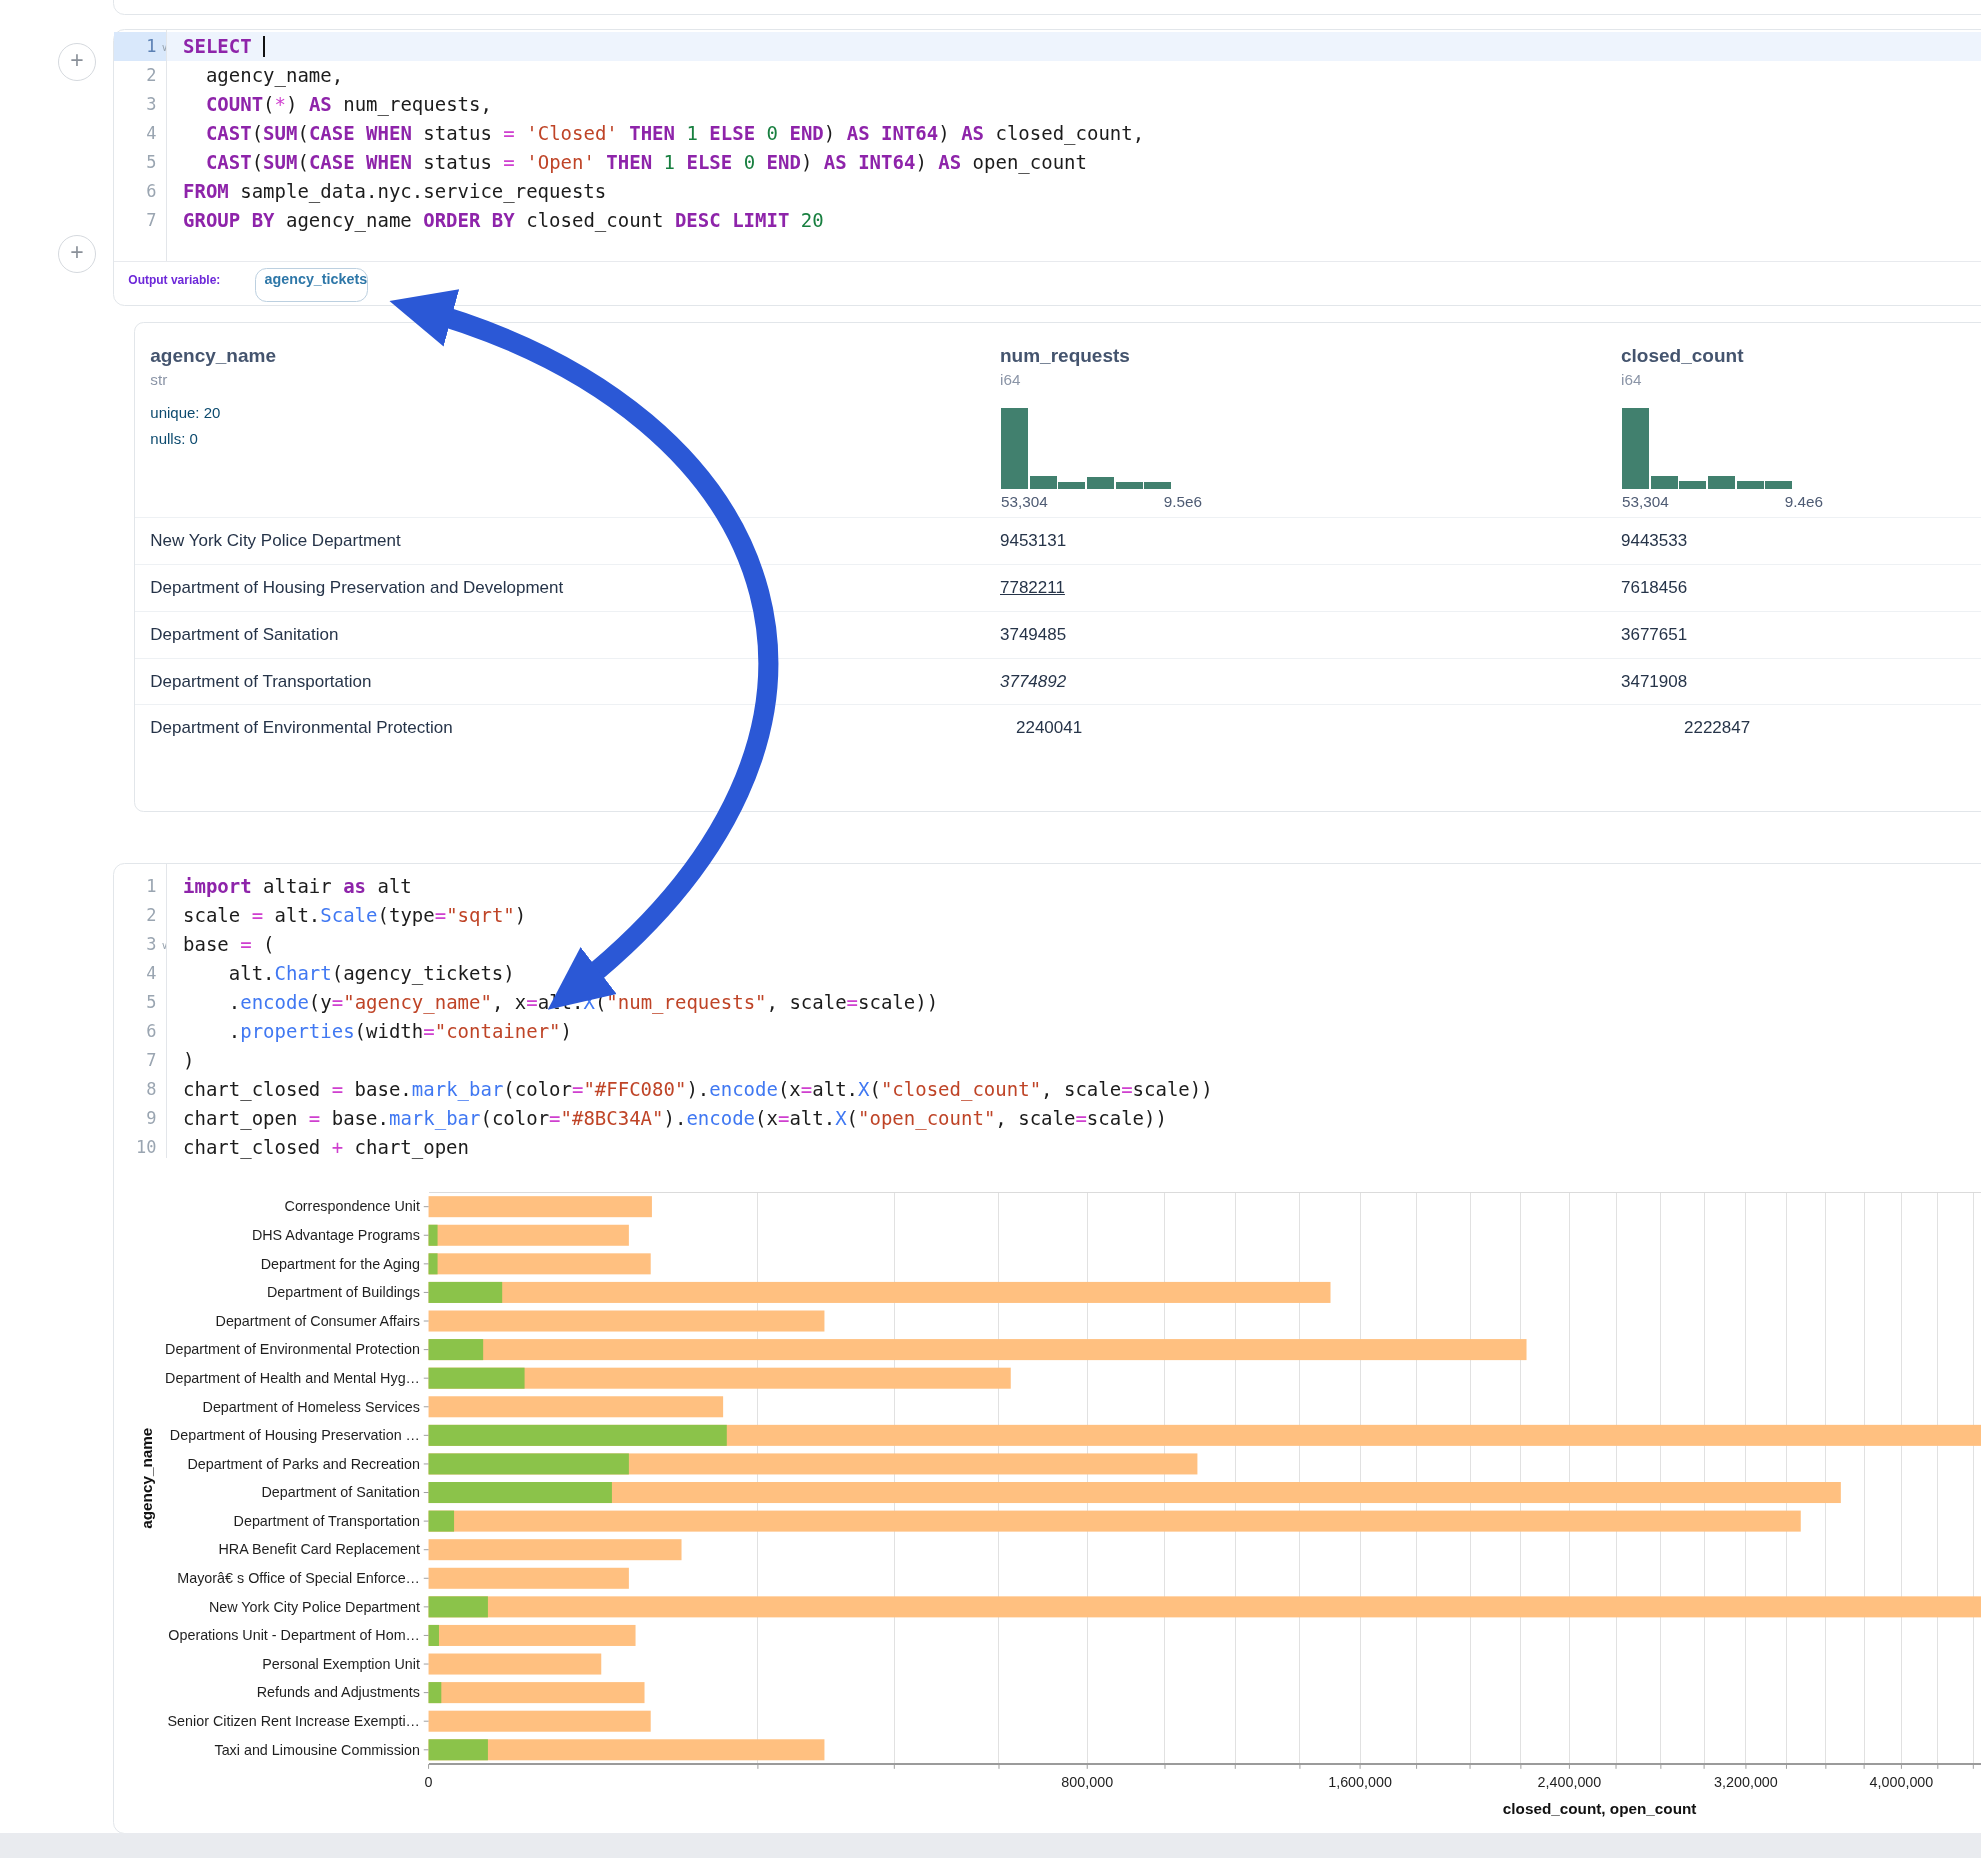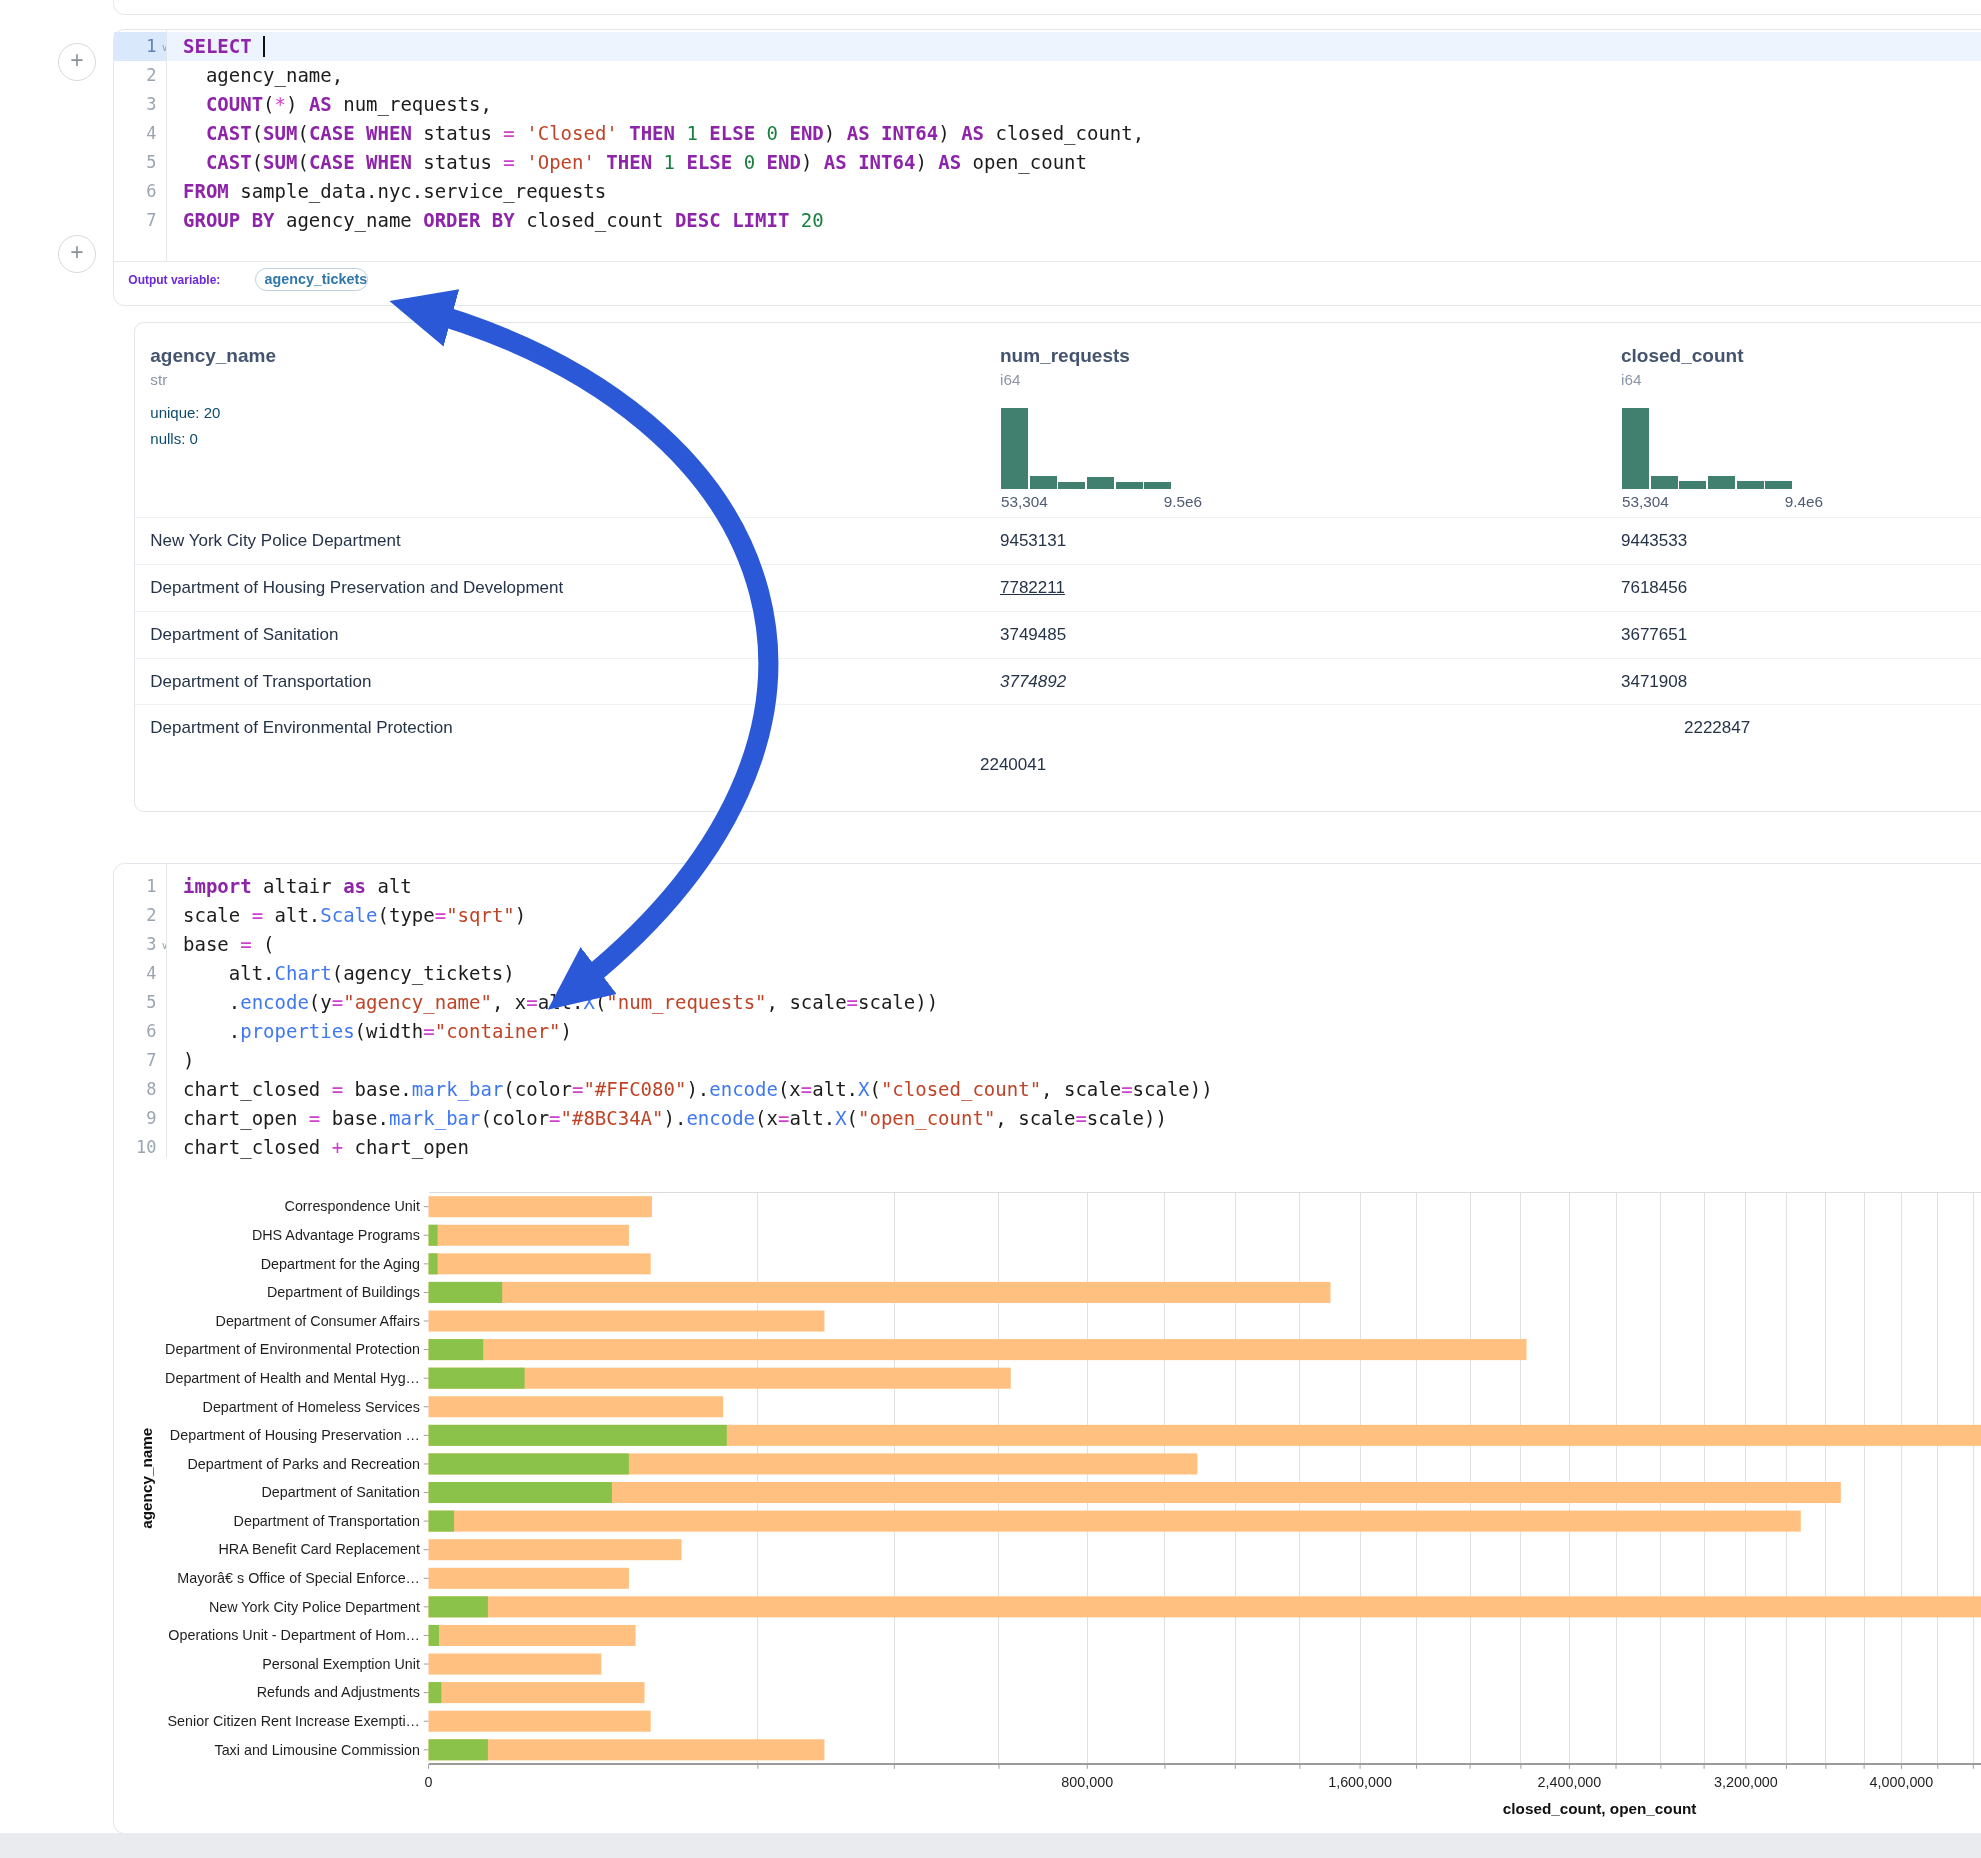--- a/index.html
+++ b/index.html
@@ -32,21 +32,21 @@
   .tk-fn{color:#4078f2;}
   .tk-str{color:#bf4427;}
   .tk-num{color:#177f3f;}
   .tk-op{color:#cf3fcf;}
   .tk-plain{color:#1c1c1c;}
   .cursor{display:inline-block;width:1.9px;height:21px;background:#111;vertical-align:-3.8px;}
   .cell-divider{position:absolute;left:0;right:0;height:1px;background:#e8eaee;}
   
   .output-row{position:absolute;left:0;right:0;top:231px;height:44px;}
   .output-label{position:absolute;left:14.3px;top:12.4px;font-size:12px;font-weight:bold;color:#6d28d9;}
-  .output-pill{position:absolute;left:141px;top:6.7px;width:113px;height:23px;box-sizing:border-box;
+  .output-pill{position:absolute;left:141px;top:6.7px;width:113px;height:34px;box-sizing:border-box;
     border:1px solid #bcd0e0;border-radius:11.5px;background:#fff;overflow:hidden;white-space:nowrap;
     font-size:14.3px;font-weight:bold;color:#2e77a8;line-height:21px;padding:0 8.6px;cursor:pointer;}
   
   .df-col-name{position:absolute;font-size:19px;font-weight:bold;color:#44546e;}
   .df-col-type{position:absolute;font-size:15.3px;color:#8b95a7;}
   .df-stat{position:absolute;font-size:15px;color:#0c4a6e;}
   .hist{position:absolute;width:191px;height:82px;}
   .hist .hbar{position:absolute;bottom:0;background:#41806e;}
   .hist-labels{position:absolute;width:201px;font-size:15.3px;color:#4e5b73;display:flex;justify-content:space-between;}
   .df-row{position:absolute;left:0;right:0;height:47px;border-top:1px solid #eef1f4;}
@@ -136,21 +136,21 @@
         <div class="df-cell" style="left: 865px;">3749485</div>
         <div class="df-cell" style="left: 1486px;">3677651</div>
       </div>
       <div class="df-row" style="top: 335px;">
         <div class="df-cell" style="left: 15.3px;">Department of Transportation</div>
         <div class="df-cell" style="left: 865px; font-style: italic;">3774892</div>
         <div class="df-cell" style="left: 1486px; text-align: right;">3471908</div>
       </div>
       <div class="df-row" style="top: 381px;">
         <div class="df-cell" style="left: 15.3px;">Department of Environmental Protection</div>
-        <div class="df-cell" style="left: 845px; margin-top: 37px;">2240041</div>
+        <div class="df-cell" style="left: 881px;">2240041</div>
         <div class="df-cell" style="left: 1549px;">2222847</div>
       </div>
     </div>
   <div class="df-footer">
     <svg class="search-icon" width="23" height="23" viewBox="0 0 24 24">
       <circle cx="10" cy="10" r="7" fill="none" stroke="#7c8aa0" stroke-width="2"></circle>
       <line x1="15.5" y1="15.5" x2="21" y2="21" stroke="#7c8aa0" stroke-width="2" stroke-linecap="round"></line>
     </svg>
     <span class="df-footer-text">20 rows, 4 columns</span>
   </div>

